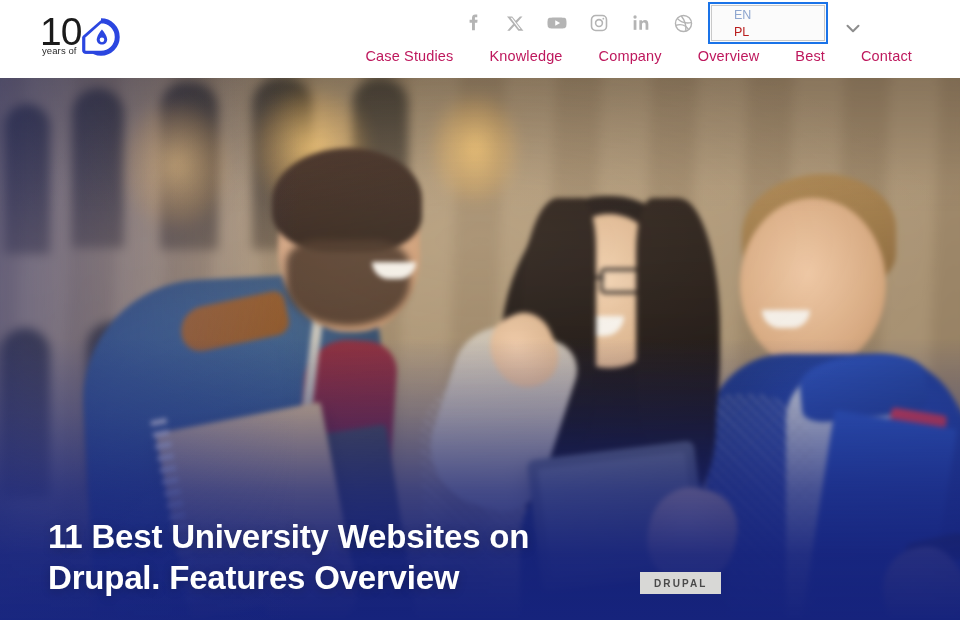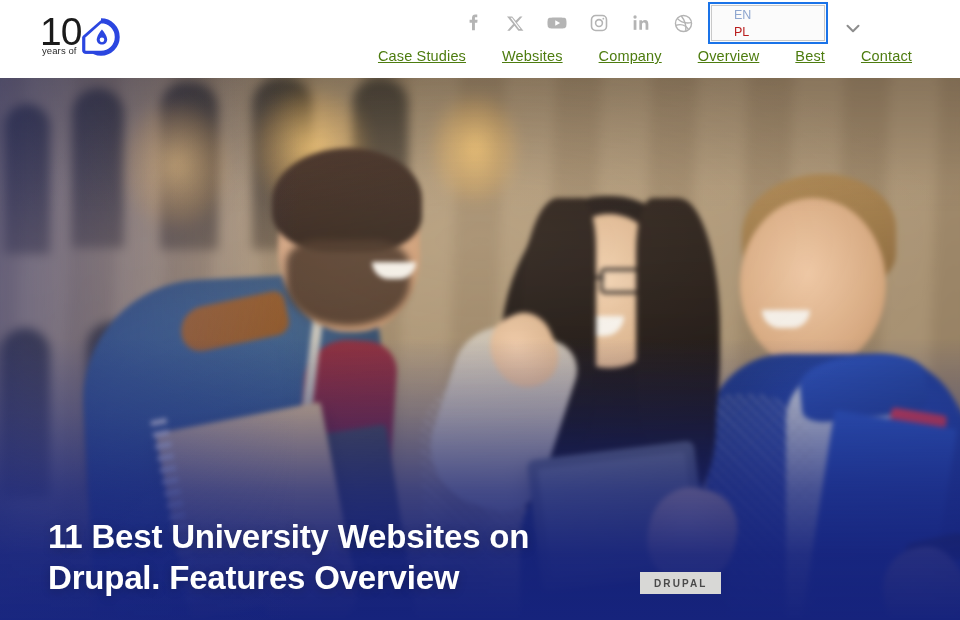--- a/index.html
+++ b/index.html
@@ -96,26 +96,25 @@
   .nav {
     position: absolute;
     left: 0; right: 0; top: 48px;
     display: flex; align-items: center;
     justify-content: flex-end;
     gap: 0;
     padding-right: 48px;
   }
   .nav-item {
     font-size: 14.5px;
-    color: #4d7c0f;
+    color: #be185d;
     letter-spacing: 0.15px;
     padding: 0 18px;
     cursor: pointer;
     white-space: nowrap;
-    text-decoration: underline;
   }
   .nav-item:last-child { padding-right: 0; }
 
   
   .hero {
     position: absolute;
     left: 0; top: 78px;
     width: 960px; height: 542px;
     overflow: hidden;
     background: #1d4ed8;
@@ -522,21 +521,21 @@
       </div>
       <div class="lang-chevron">
         <svg width="22" height="22" viewBox="0 0 24 24" fill="none" stroke="currentColor" stroke-width="2.2" stroke-linecap="round" stroke-linejoin="round">
           <polyline points="6 9.5 12 15.5 18 9.5"></polyline>
         </svg>
       </div>
     </div>
 
     <div class="nav">
       <div class="nav-item">Case Studies</div>
-      <div class="nav-item">Websites</div>
+      <div class="nav-item">Knowledge</div>
       <div class="nav-item">Company</div>
       <div class="nav-item">Overview</div>
       <div class="nav-item">Best</div>
       <div class="nav-item">Contact</div>
     </div>
   </div>
 
   <div class="hero">
 
     <div class="scene">

